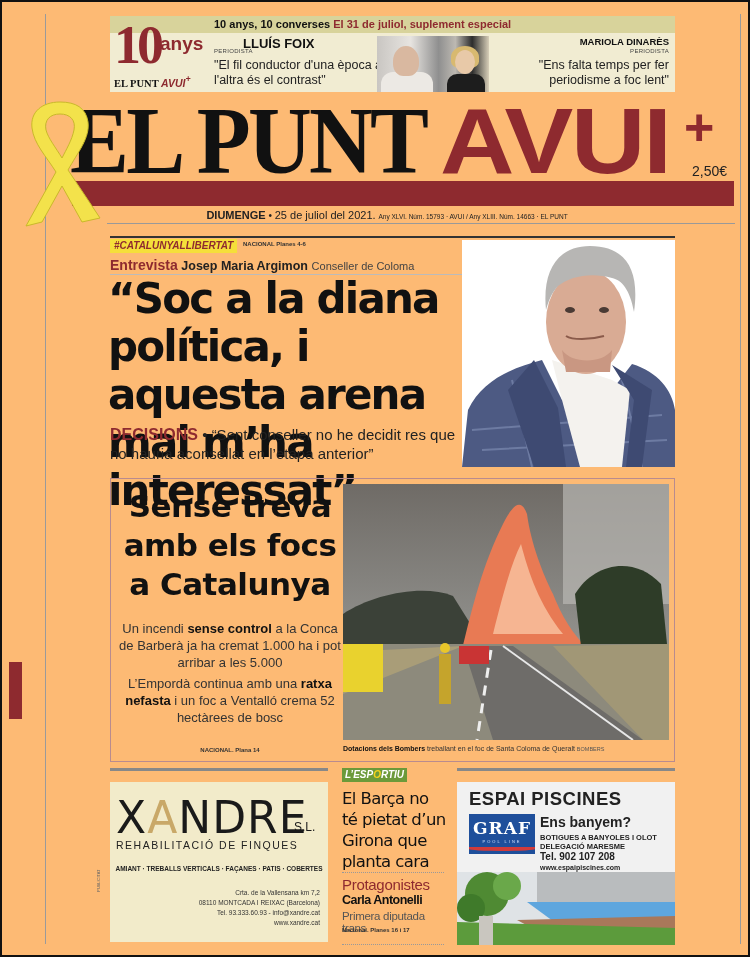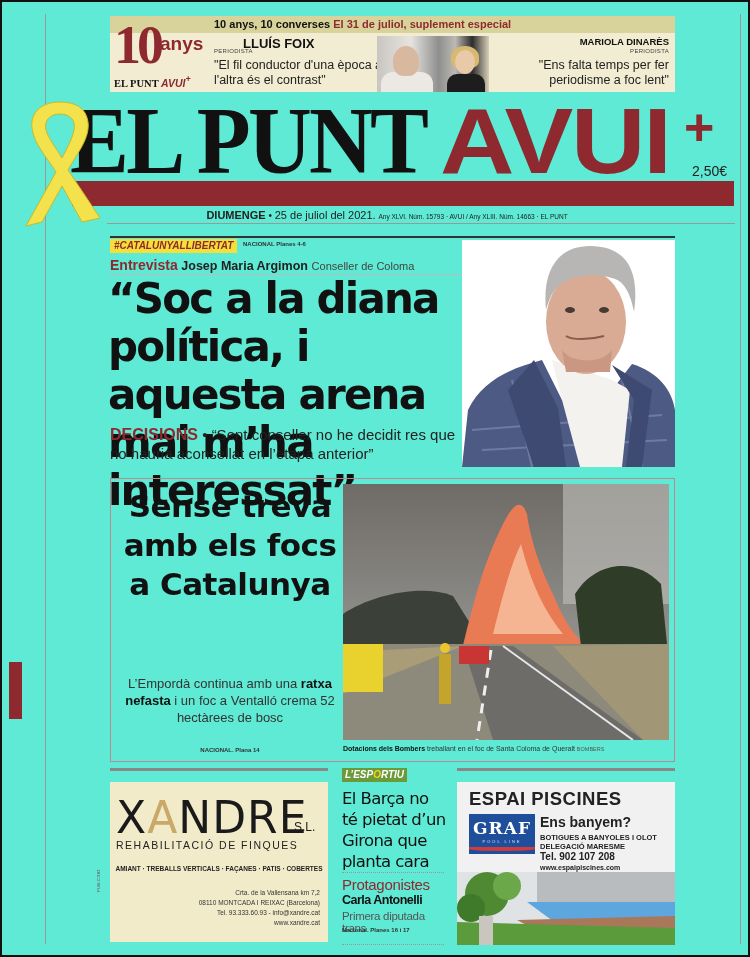--- a/index.html
+++ b/index.html
@@ -1,21 +1,21 @@
 <!DOCTYPE html>
 <html><head>
 <meta charset="utf-8">
 <style>
   * { box-sizing: border-box; margin: 0; padding: 0; }
   html, body { width: 750px; height: 957px; background: #ffffff; overflow: hidden; }
   body { font-family: "Liberation Sans", sans-serif; color: #1a1a1a; position: relative; }
 
   .page-frame {
     position: absolute; left: 0; top: 0; width: 750px; height: 957px;
-    border: 2px solid #111; background: #5eead4;
+    border: 2px solid #111; background: #fdba74;
   }
   .col-rule-left { position: absolute; left: 43px; top: 12px; width: 1px; height: 930px; background: #9a9a9a; }
   .col-rule-right { position: absolute; left: 738px; top: 12px; width: 1px; height: 930px; background: #9a9a9a; }
   .edge-marker { position: absolute; left: 7px; top: 660px; width: 13px; height: 57px; background: #8e2a2f; }
 
   
   .banner {
     position: absolute; left: 108px; top: 14px; width: 565px; height: 76px;
     background: #f1ecd2;
   }
@@ -233,20 +233,21 @@
     <ellipse cx="124" cy="82" rx="40" ry="52" fill="#d9ab94"></ellipse>
     <path d="M84 70 C80 30 96 6 128 6 C164 6 178 30 172 72 C168 50 160 40 150 38 C130 32 108 36 96 46 C90 52 86 62 84 70 Z" fill="#b7b6b4"></path>
     <path d="M104 96 C110 100 128 100 142 96" stroke="#8a5a4a" stroke-width="2" fill="none"></path>
     <ellipse cx="108" cy="70" rx="5" ry="3" fill="#4a3a34"></ellipse>
     <ellipse cx="142" cy="70" rx="5" ry="3" fill="#4a3a34"></ellipse>
     <path d="M100 110 C110 124 140 124 150 110 L148 132 L104 132 Z" fill="#c99782"></path>
   </svg>
 
   <div class="fire-box">
     <div class="fire-headline">Sense treva amb els focs a Catalunya</div>
+    <div class="fire-p1"><span>Un incendi </span><b>sense control</b><span> a la Conca de Barberà ja ha cremat 1.000 ha i pot arribar a les 5.000</span></div>
     <div class="fire-p2"><span>L’Empordà continua amb una </span><b>ratxa nefasta</b><span> i un foc a Ventalló crema 52 hectàrees de bosc</span></div>
     <div class="fire-ref">NACIONAL. Plana 14</div>
     <svg class="fire-photo" viewBox="0 0 326 256">
       <defs>
         <linearGradient id="sky" x1="0" y1="0" x2="0" y2="1">
           <stop offset="0" stop-color="#6f6b66"></stop>
             <stop offset="0.5" stop-color="#8b8a86"></stop>
             <stop offset="1" stop-color="#a8a59e"></stop>
         </linearGradient>
       </defs>

